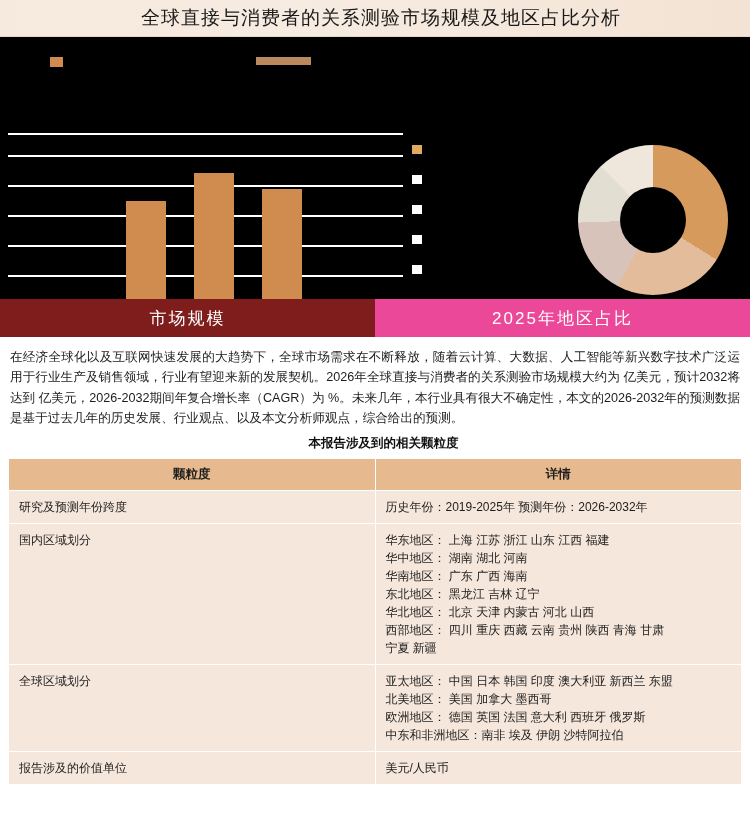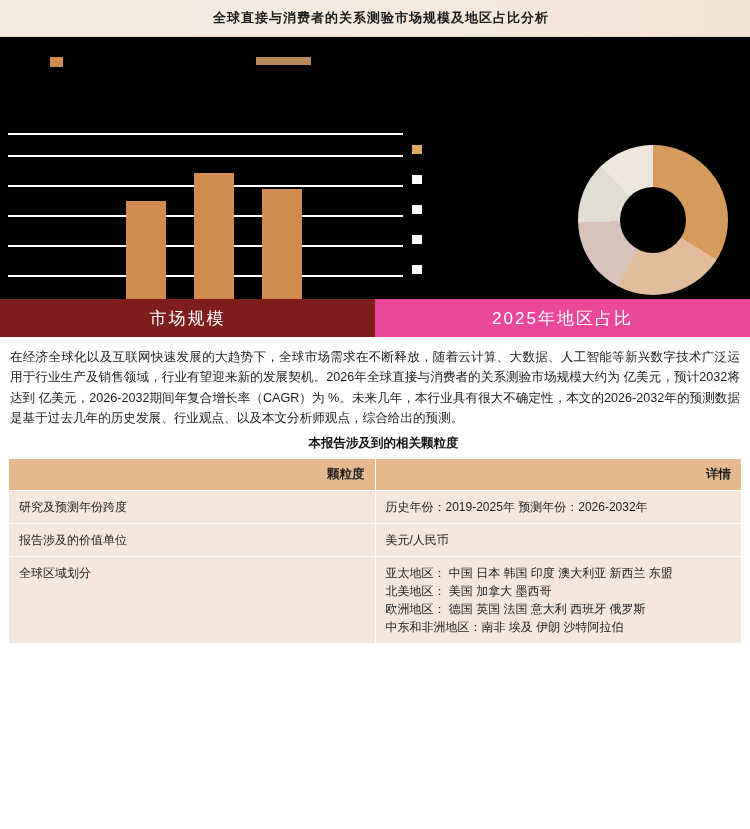--- a/index.html
+++ b/index.html
@@ -13,21 +13,21 @@
   .page{position:relative;width:750px;height:829px;}
 
   
   .title-bar{
     height:36px;
     background:linear-gradient(to right,#f6e9dd 0%,#f7ece2 40%,#f3e3d4 100%);
     display:flex;align-items:center;justify-content:center;
     border-bottom:1px solid #e7d7c6;
   }
   .title-bar .title{
-    font-size:13px;font-weight:bold;color:#1a1a1a;letter-spacing:1px;margin-left:12px;
+    font-size:19px;font-weight:normal;color:#1a1a1a;letter-spacing:1px;margin-left:12px;
   }
 
   
   .charts{
     position:relative;
     height:262px;
     background:#000;
     overflow:hidden;
   }
   .bar-panel{
@@ -92,21 +92,21 @@
     text-align:center;font-size:12.5px;font-weight:bold;color:#111;
     margin:2px 0 6px 17px;
   }
 
   
   table.granularity{
     width:734px;margin:0 8px;border-collapse:collapse;table-layout:fixed;
   }
   table.granularity th{
     background:#e7b98e;color:#1e1e1e;font-size:12.5px;font-weight:bold;
-    text-align:right;padding:7px 10px;border:1px solid #ffffff;
+    text-align:center;padding:7px 10px;border:1px solid #ffffff;
   }
   table.granularity td{
     background:#f6e7dc;font-size:12px;color:#1d1d1d;
     padding:7px 10px;border:1px solid #ffffff;vertical-align:top;
     line-height:1.5;
   }
   table.granularity td.label{width:352px;}
   .sub-line{display:block;white-space:nowrap;}
 </style>
 </head>
@@ -176,30 +176,42 @@
       </tr>
     </thead>
     <tbody>
       <tr>
         <td class="label">研究及预测年份跨度</td>
         <td>
           <span class="sub-line">历史年份：2019-2025年  预测年份：2026-2032年</span>
         </td>
       </tr>
       <tr>
-        <td class="label">报告涉及的价值单位</td>
-        <td>
-          <span class="sub-line">美元/人民币</span>
+        <td class="label">国内区域划分</td>
+        <td>
+          <span class="sub-line">华东地区：  上海  江苏  浙江  山东  江西  福建</span>
+          <span class="sub-line">华中地区：  湖南  湖北  河南</span>
+          <span class="sub-line">华南地区：  广东  广西  海南</span>
+          <span class="sub-line">东北地区：  黑龙江  吉林  辽宁</span>
+          <span class="sub-line">华北地区：  北京  天津  内蒙古  河北  山西</span>
+          <span class="sub-line">西部地区：  四川  重庆  西藏  云南  贵州  陕西  青海  甘肃</span>
+          <span class="sub-line">宁夏  新疆</span>
         </td>
       </tr>
       <tr>
         <td class="label">全球区域划分</td>
         <td>
           <span class="sub-line">亚太地区：  中国  日本  韩国  印度  澳大利亚  新西兰  东盟</span>
           <span class="sub-line">北美地区：  美国  加拿大  墨西哥</span>
           <span class="sub-line">欧洲地区：  德国  英国  法国  意大利  西班牙  俄罗斯</span>
           <span class="sub-line">中东和非洲地区：南非  埃及  伊朗  沙特阿拉伯</span>
         </td>
       </tr>
+      <tr>
+        <td class="label">报告涉及的价值单位</td>
+        <td>
+          <span class="sub-line">美元/人民币</span>
+        </td>
+      </tr>
     </tbody>
   </table>
 
 </div>
 
 </body></html>

